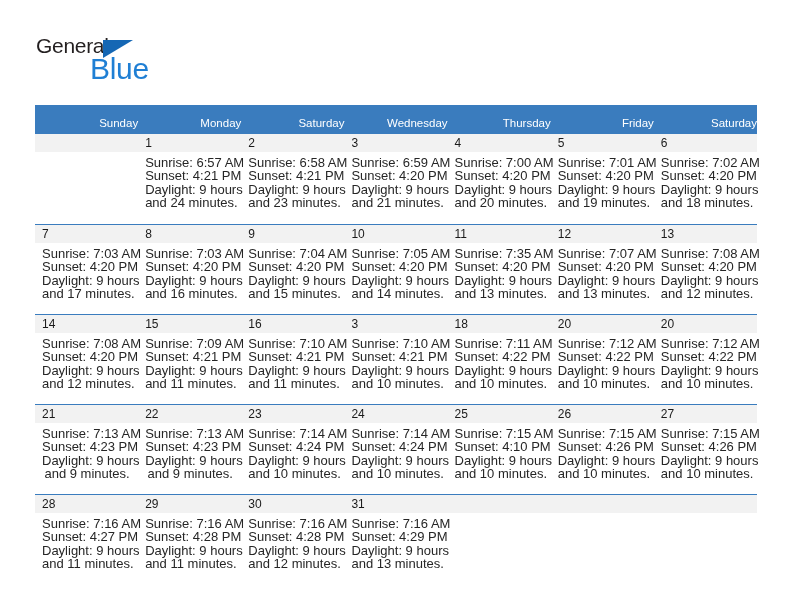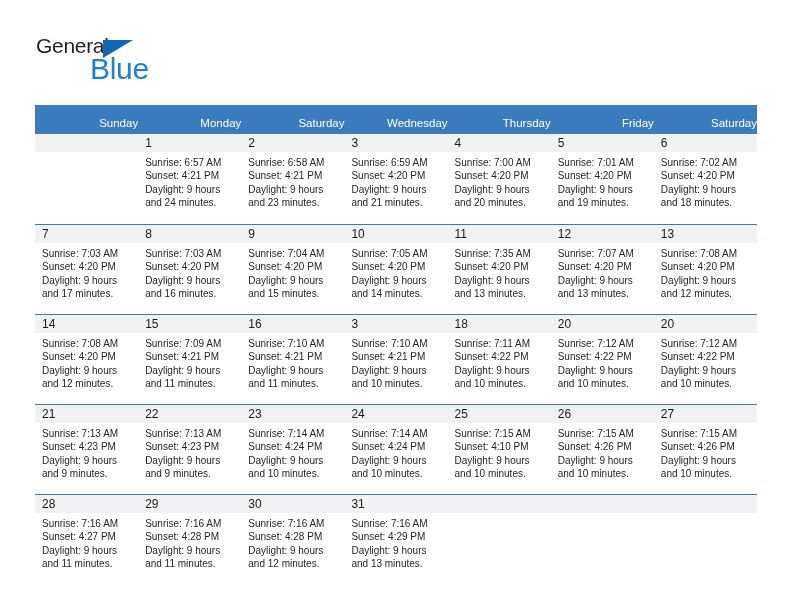--- a/index.html
+++ b/index.html
@@ -125,23 +125,24 @@
     color: #1a1a1a;
     padding: 1px 0 0 7px;
     box-sizing: border-box;
     line-height: 16px;
   }
   .daycell.empty .daynum {
     background: #f2f2f2;
   }
   .dayinfo {
     padding: 4px 6px 0 7px;
-    font-size: 10px;
+    font-size: 13px;
     line-height: 13.4px;
     color: #262626;
+    text-align: center;
   }
   .dayinfo div {
     white-space: nowrap;
   }
 </style>
 </head>
 <body>
 
 <div class="page">
 

